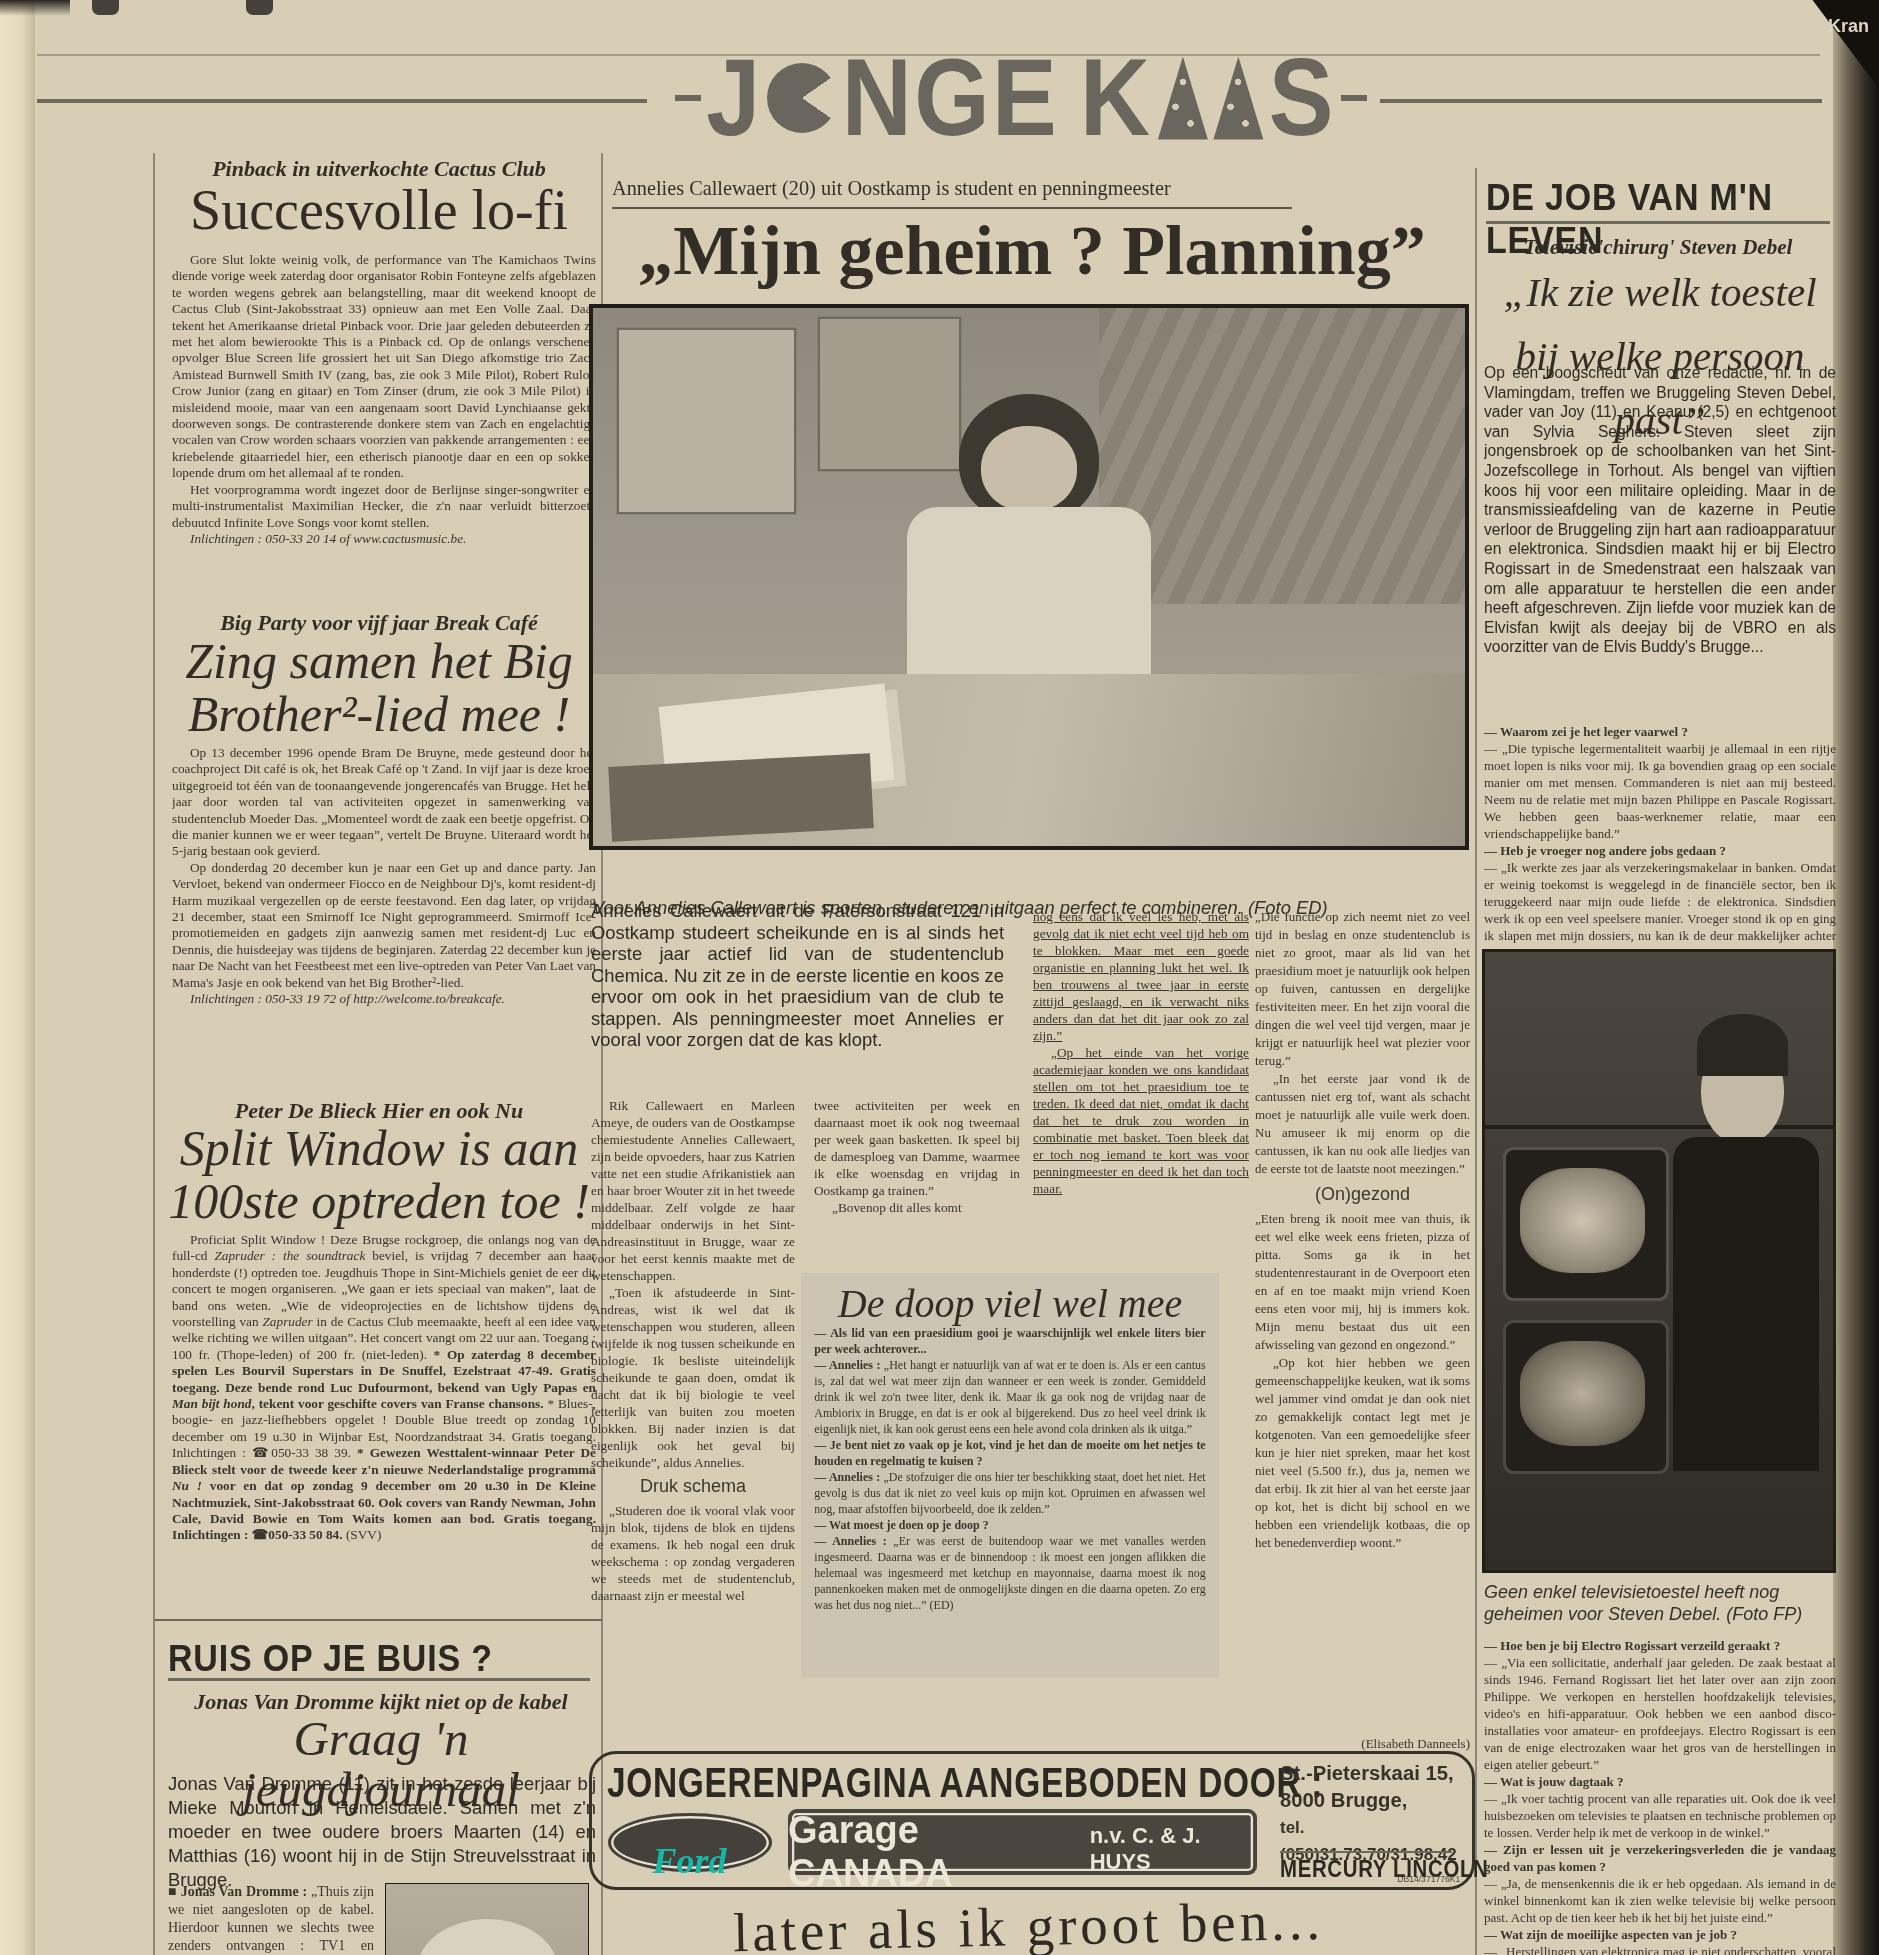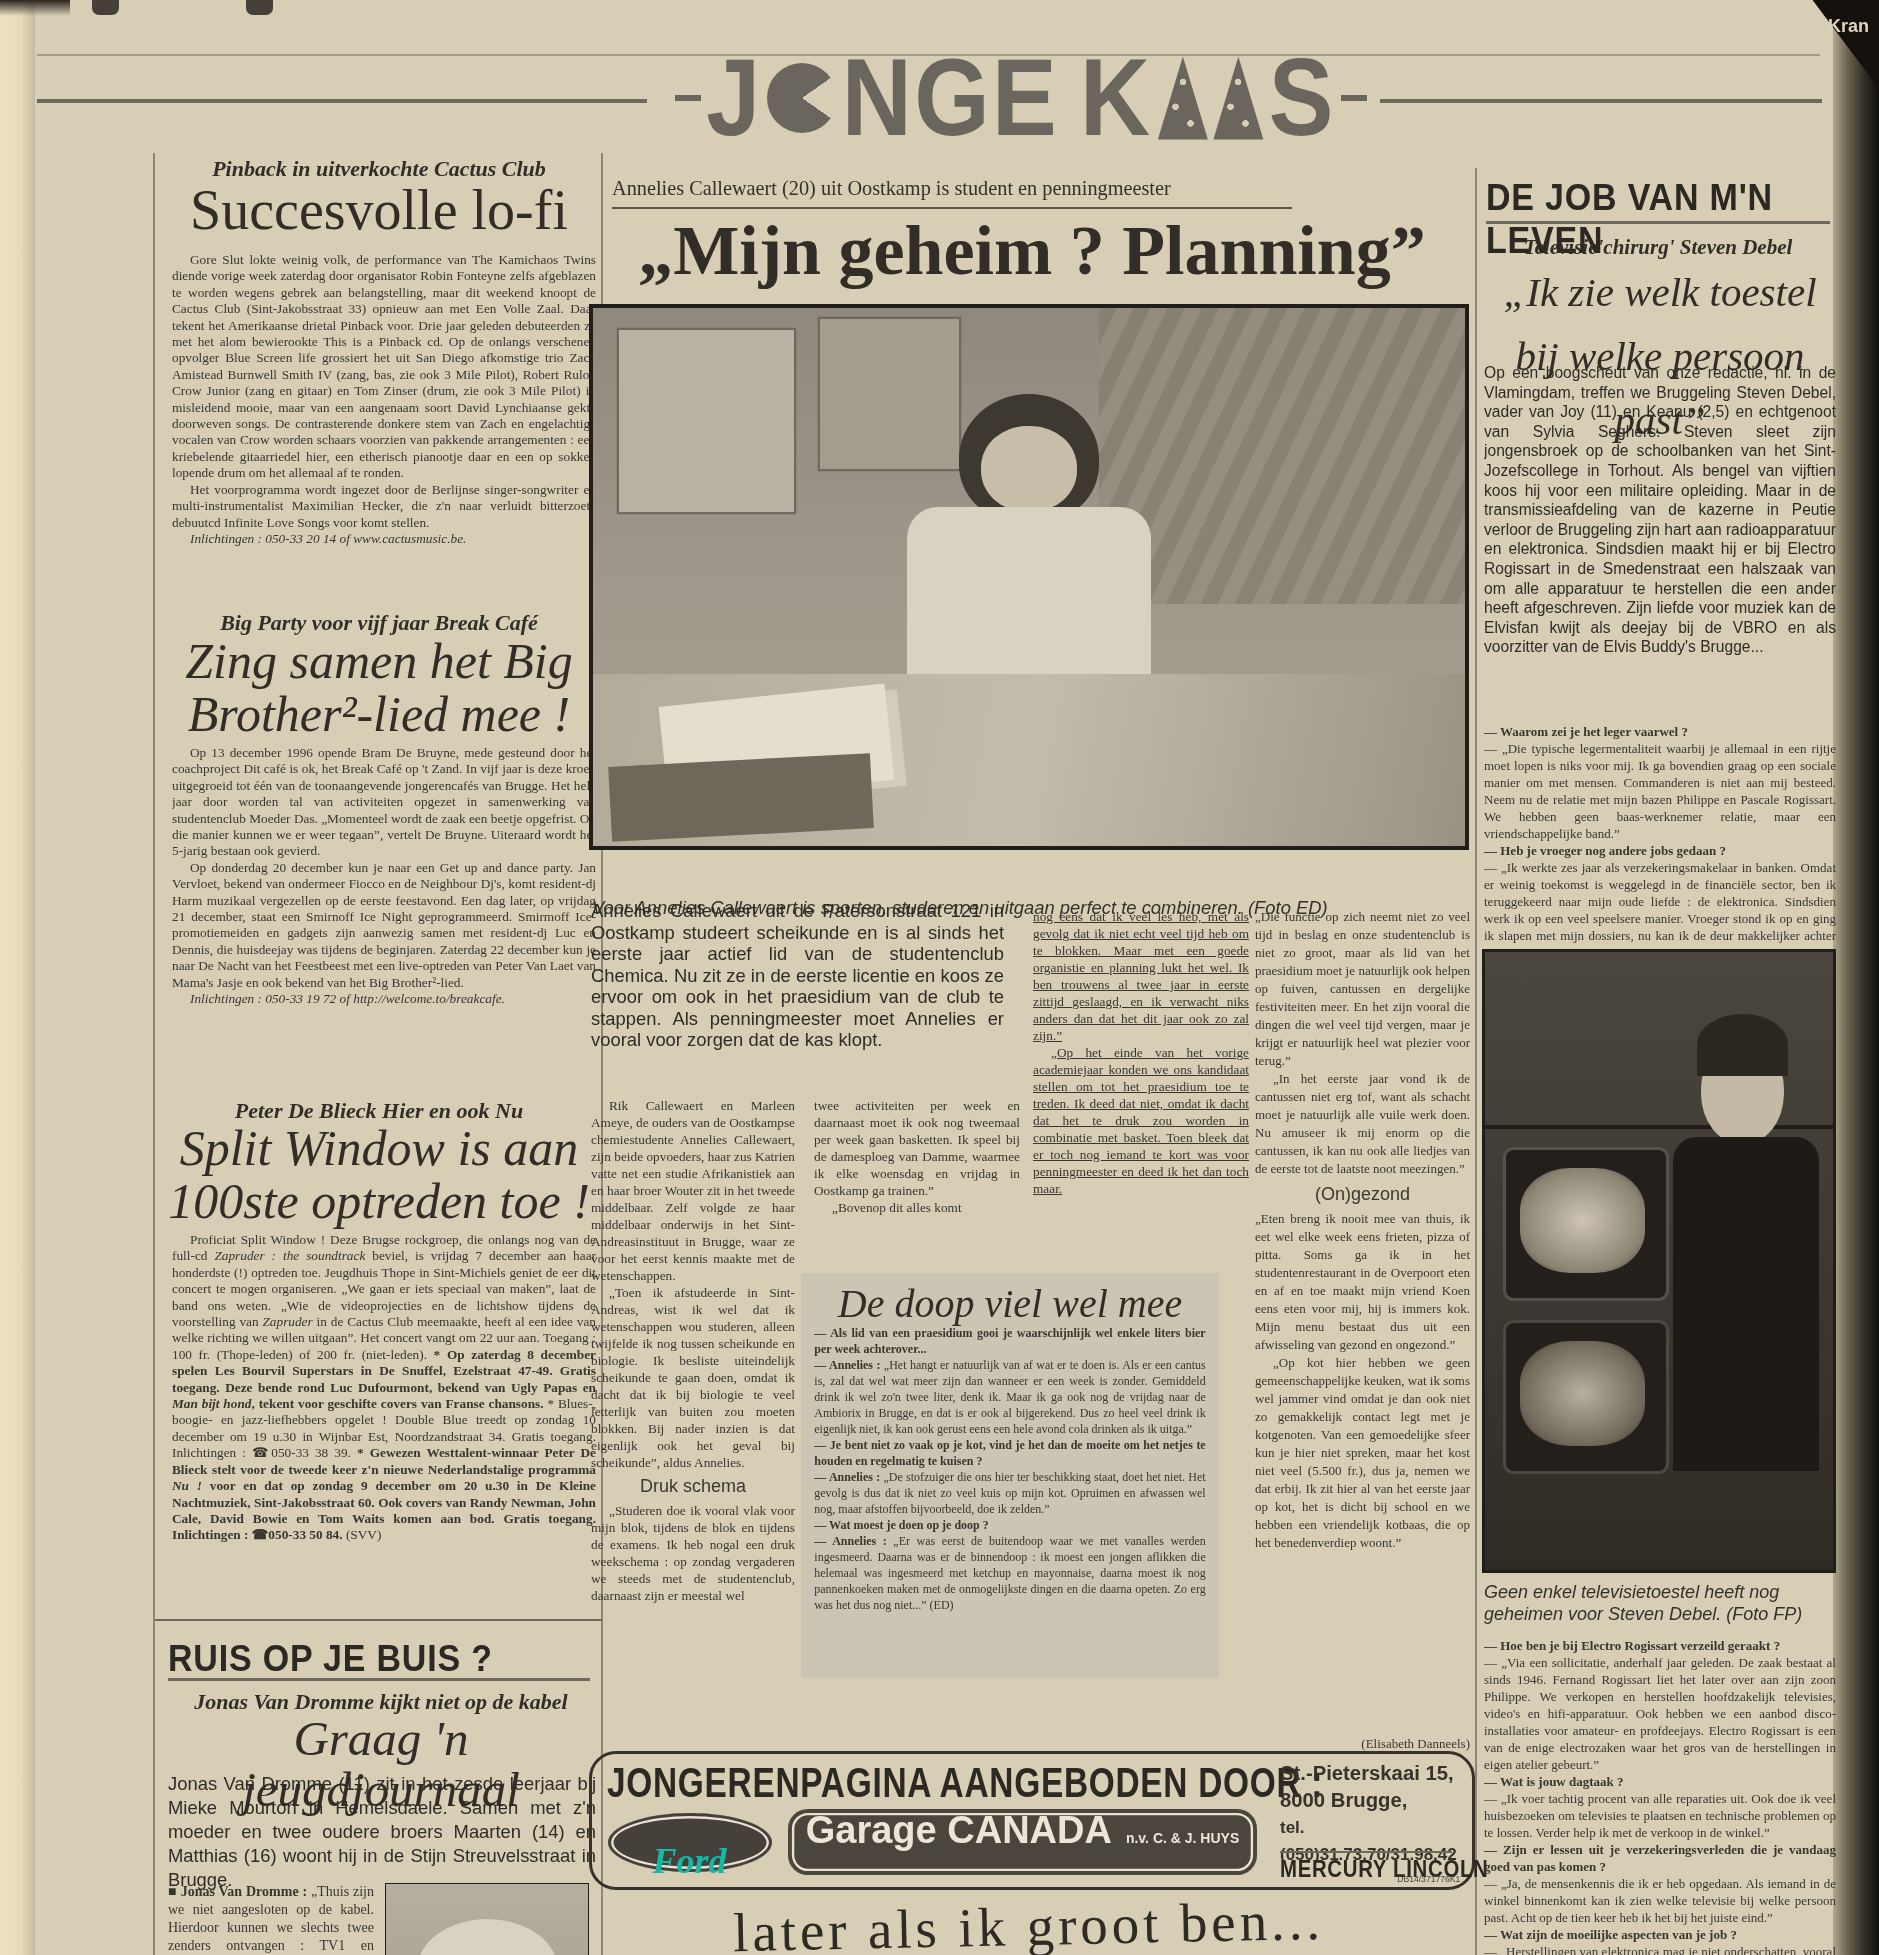--- a/index.html
+++ b/index.html
@@ -43,21 +43,21 @@
                      radial-gradient(circle at 65% 80%, #d7ceb5 3.1px, transparent 3.5px);
     background-color:#6a665d;}
   .mdash{width:26px;height:6.3px;background:#6a665d;}
   
   #doopbox{background:#ccc5b3;}
   
   #adframe{border:3.5px solid #36322a;border-radius:27px;}
   .fordoval{background:#45413a;border-radius:50%;display:flex;align-items:center;justify-content:center;
     box-shadow:inset 0 0 0 3.1px #45413a, inset 0 0 0 5.5px #e9e2d2;}
   .fordtxt{font-family:"Liberation Serif",serif;font-style:italic;font-weight:bold;color:#14b8a6;margin-top:37px;}
-  .plate{background:#4a463e;border-radius:20px;color:#ece6d6;display:flex;align-items:baseline;justify-content:center;gap:14px;
+  .plate{background:#4a463e;border-radius:9px;color:#ece6d6;display:flex;align-items:baseline;justify-content:center;gap:14px;
     box-shadow:inset 0 0 0 3.9px #4a463e, inset 0 0 0 6.3px #e9e2d2;}
 </style>
 </head>
 <body>
 
 <div id="page">
 
   <div class="abs" style="left:0;top:0;width:35px;height:2594px;background:linear-gradient(90deg,#eee2c4 0,#e5dabc 60%,#c4ba9e 100%);"></div>
   <div class="abs" style="left:92px;top:0;width:27px;height:15px;background:#45403a;border-radius:0 0 7px 7px;"></div>
   <div class="abs" style="left:246px;top:0;width:27px;height:15px;background:#45403a;border-radius:0 0 7px 7px;"></div>
@@ -180,21 +180,21 @@
     </div>
   </div>
 
   <div id="adframe" class="abs" style="left:589px;top:1751px;width:880px;height:133px;">
     <div class="abs secthead" style="left:15px;top:5.5px;font-size:38px;transform:scaleX(.88) scaleY(1.1);transform-origin:left top;white-space:nowrap;">JONGERENPAGINA AANGEBODEN DOOR :</div>
     <div class="fordoval abs" style="left:15.6px;top:59px;width:164px;height:59px;">
       <span class="fordtxt" style="font-size:36px;">Ford</span>
     </div>
     <div class="plate abs" style="left:196px;top:55px;width:469px;height:66px;">
       <span class="b sans" style="font-size:38px;">Garage CANADA</span>
-      <span class="b sans" style="font-size:14px;">n.v. C. &amp; J. HUYS</span>
+      <span class="b sans" style="font-size:22px;">n.v. C. &amp; J. HUYS</span>
     </div>
     <div class="abs sans b" style="left:688px;top:6.3px;width:184px;font-size:20.3px;line-height:27px;color:#37332b;">
       <div>St.-Pieterskaai 15,</div>
       <div>8000 Brugge,</div>
       <div style="font-size:17px;">tel. (050)31.73.70/31.98.42</div>
     </div>
     <div class="abs rule" style="left:688px;top:97px;width:172px;height:2px;"></div>
     <div class="abs secthead" style="left:688px;top:101px;font-size:24px;transform:scaleX(.85);transform-origin:left top;white-space:nowrap;">MERCURY LINCOLN</div>
     <div class="abs sans" style="right:11.7px;bottom:3.1px;font-size:8.6px;color:#4a463c;">DB14/371776K1</div>
   </div>

